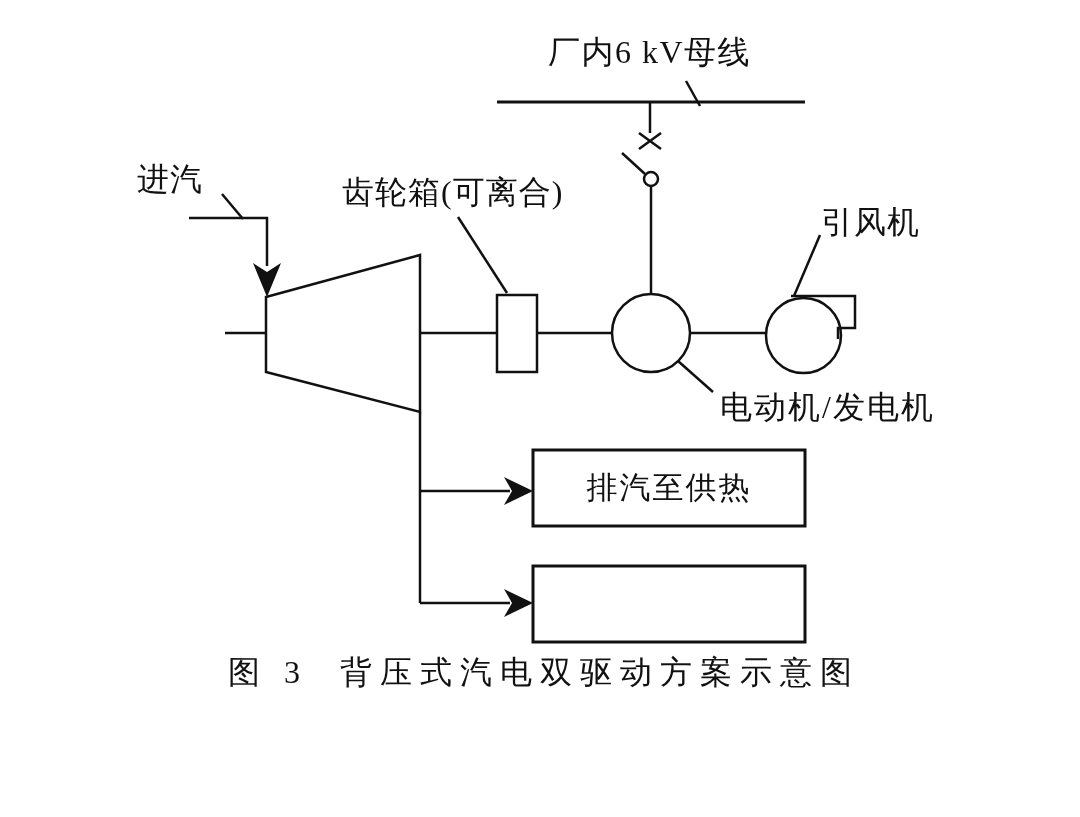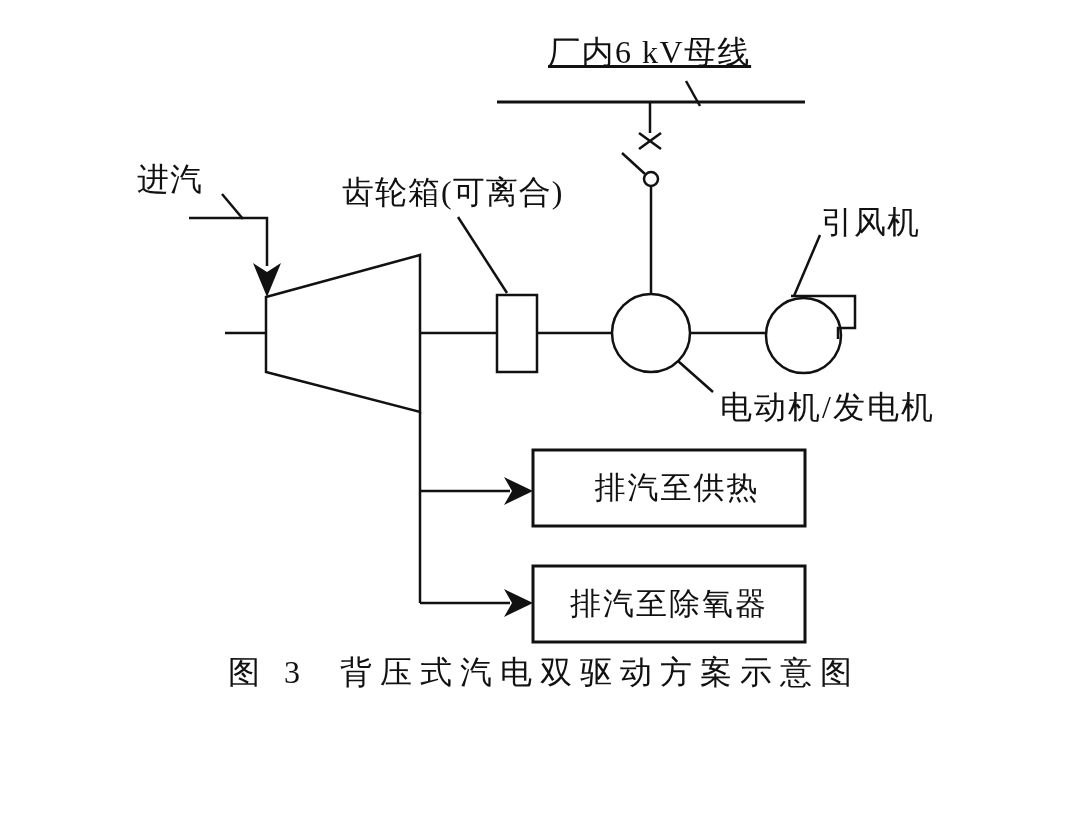--- a/index.html
+++ b/index.html
@@ -92,28 +92,27 @@
     <line x1="420" y1="412" x2="420" y2="603"></line>
     <line x1="420" y1="491" x2="510" y2="491"></line>
     <polygon points="533,491 504,477 512,491 504,505" fill="#111111" stroke="none"></polygon>
     <line x1="420" y1="603" x2="510" y2="603"></line>
     <polygon points="533,603 504,589 512,603 504,617" fill="#111111" stroke="none"></polygon>
 
     <rect x="533" y="450" width="272" height="76" stroke-width="3"></rect>
     <rect x="533" y="566" width="272" height="76" stroke-width="3"></rect>
   </svg>
 
-  <div class="lbl" style="left:548px; top:36px; letter-spacing:1.5px;text-decoration:underline;">厂内6 kV母线</div>
+  <div class="lbl" style="left:548px; top:36px; letter-spacing:1.5px;">厂内6 kV母线</div>
 
   <div class="lbl" style="left:137px; top:163px;">进汽</div>
 
   <div class="lbl" style="left:342px; top:176px;">齿轮箱(可离合)</div>
 
   <div class="lbl" style="left:821px; top:206px;text-align:center;">引风机</div>
 
   <div class="lbl" style="left:720px; top:391px; letter-spacing:2px;text-align:right;">电动机/发电机</div>
 
-  <div class="box-lbl" style="left:533px; top:450px; width:272px; height:76px;padding-left:8px;">排汽至供热</div>
+  <div class="box-lbl" style="left:533px; top:450px; width:272px; height:76px;">排汽至供热</div>
 
-  <div class="box-lbl" style="left:533px; top:566px; width:272px; height:76px;">排汽至除氧器</div>
 
   <div class="caption">图 3  背压式汽电双驱动方案示意图</div>
 </div>
 
 </body></html>

